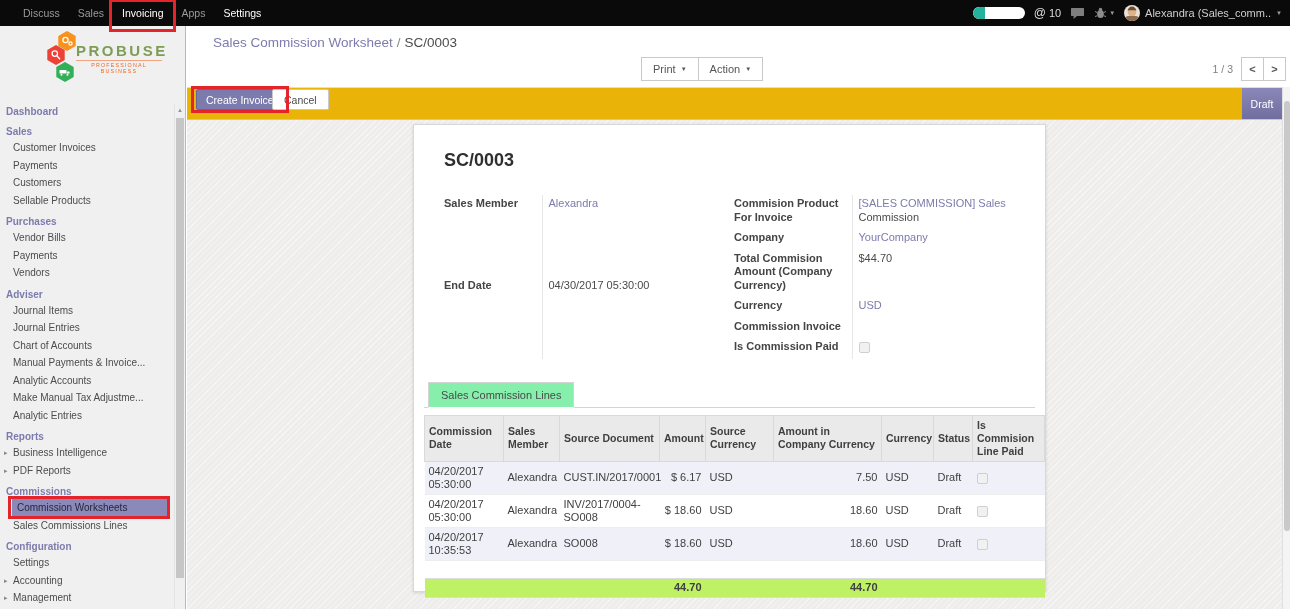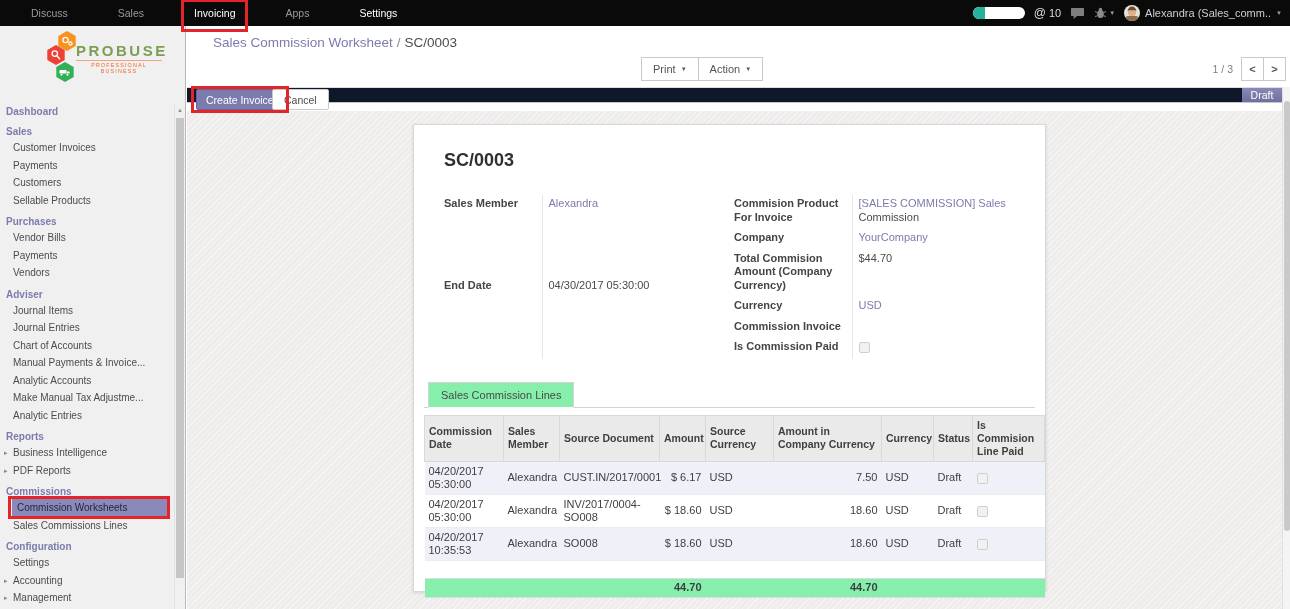--- a/index.html
+++ b/index.html
@@ -1,21 +1,21 @@
 <!DOCTYPE html>
 <html><head>
 <meta charset="utf-8">
 <style>
   * { box-sizing: border-box; margin: 0; padding: 0; }
   html,body { width:1290px; height:609px; }
   body { font-family:"Liberation Sans", sans-serif; position:relative; overflow:hidden; background:#fff; color:#4a4a4a; }
 
   
   .topbar { position:absolute; top:0; left:0; right:0; height:26px; background:#0a0a0a; display:flex; align-items:center; z-index:30; }
-  .topbar-menus { display:flex; align-items:center; height:26px; padding-left:22px;gap:32px; }
+  .topbar-menus { display:flex; align-items:center; height:26px; padding-left:14px; }
   .menu-item { font-size:10.5px; color:#9a9a9a; line-height:26px; padding:0 9px; cursor:pointer; position:relative; }
   .menu-item.active { color:#ffffff; }
   .systray { margin-left:auto; display:flex; align-items:center; gap:9px; padding-right:8px; }
   .planner { width:52px; height:12px; background:#fff; border-radius:6px; overflow:hidden; position:relative; }
   .planner-fill { position:absolute; left:0; top:0; bottom:0; width:12px; background:#23b39c; border-radius:6px 0 0 6px; }
   .mention { color:#dcdcdc; font-size:11px; display:flex; align-items:center; gap:3px; }
   .mention .at { font-size:12px; }
   .sys-icon { display:flex; align-items:center; gap:2px; }
   .caret { font-size:6px; color:#9a9a9a; line-height:1; }
   .user { display:flex; align-items:center; gap:5px; color:#cfcfcf; font-size:11px; }
@@ -52,21 +52,21 @@
   .breadcrumb .current { color:#4c4c4c; }
   .cp-buttons { position:absolute; left:454px; top:31px; display:flex; }
   .btn-flat { height:24px; background:#fff; border:1px solid #c9c9c9; font-size:11px; color:#555; padding:0 11px; display:flex; align-items:center; gap:5px; cursor:pointer; font-family:inherit; }
   .btn-flat + .btn-flat { margin-left:-1px; }
   .pager { position:absolute; right:4px; top:31px; display:flex; align-items:center; }
   .pager-text { font-size:10.5px; color:#7f7f7f; margin-right:8px; }
   .pager-btn { width:23px; height:24px; background:#fff; border:1px solid #c9c9c9; font-size:11px; font-weight:bold; color:#555; display:flex; align-items:center; justify-content:center; cursor:pointer; }
   .pager-btn + .pager-btn { margin-left:-1px; }
 
   
-  .statusbar { position:absolute; left:187px; top:87px; right:8px; height:16px; background:#0f172a; border-top:1px solid #dedede; border-bottom:1px solid #c6c6c6; z-index:20; }
+  .statusbar { position:absolute; left:187px; top:87px; right:8px; height:33px; background:#eab308; border-top:1px solid #dedede; border-bottom:1px solid #c6c6c6; z-index:20; }
   .btn-primary { position:absolute; left:9px; top:1px; height:21px; background:#7C7BAD; border:1px solid #66659a; color:#fff; font-size:10.5px; padding:0 9px; cursor:pointer; font-family:inherit; border-radius:2px; }
   .btn-cancel { position:absolute; left:85px; top:1px; height:21px; background:#fff; border:1px solid #c9c9c9; color:#4c4c4c; font-size:10.5px; padding:0 11px; cursor:pointer; font-family:inherit; border-radius:2px; }
   .status-badge { position:absolute; right:0; top:0; bottom:0; width:40px; background:linear-gradient(#8988b8,#6f6e9e); color:#fff; font-size:10.5px; display:flex; align-items:center; justify-content:center; }
 
   
   .content { position:absolute; left:187px; top:111px; right:8px; bottom:0; background:#efedec;
              background-image:repeating-linear-gradient(135deg, rgba(255,255,255,.45) 0 1px, rgba(255,255,255,0) 1px 4px); }
   .sheet { position:absolute; left:226px; top:13px; width:633px; height:468px; background:#fff; border:1px solid #d8d8d8; box-shadow:0 1px 3px rgba(0,0,0,.12); padding:0 10px; }
   .sheet-title { margin:25px 0 0 20px; font-size:18px; font-weight:bold; color:#2f2f2f; }
 
@@ -85,21 +85,21 @@
   .notebook { margin-top:22px; border-bottom:1px solid #d4d4d4; height:27px; }
   .tab { display:inline-block; margin-left:4px; padding:6px 12px 6px; background:#86efac; border:1px solid #d4d4d4; border-bottom:1px solid #fff; font-size:11px; color:#4a4a4a; position:relative; top:1px; cursor:pointer; }
 
   table.lines { width:620px; border-collapse:collapse; margin-top:7px; table-layout:fixed; }
   .lines th { background:#eaeaea; border:1px solid #d9d9d9; padding:3px 4px; font-size:10.5px; line-height:13px; color:#3f3f3f; text-align:left; vertical-align:middle; font-weight:bold; height:33px; }
   .lines td { padding:3px 4px; font-size:11px; color:#3f3f3f; height:32px; vertical-align:middle; border-bottom:1px solid #ededed; line-height:13px; }
   .lines tr.odd td { background:#f0f0f8; }
   .lines tr.even td { background:#fff; }
   .lines td.num { text-align:right; }
   .lines tr.spacer td { height:18px; background:#fff; border:none; }
-  .lines tr.total td { background:#86efac; border-top:1px solid #dcdcdc; border-bottom:1px solid #dcdcdc; font-weight:bold; height:19px; padding:0 4px; }
+  .lines tr.total td { background:#bef264; border-top:1px solid #dcdcdc; border-bottom:1px solid #dcdcdc; font-weight:bold; height:19px; padding:0 4px; }
 
   .main-scroll { position:absolute; top:87px; right:0; width:8px; bottom:0; background:#f4f4f4; border-left:1px solid #e0e0e0; z-index:25; }
   .main-scroll .thumb { position:absolute; left:1px; top:14px; width:6px; height:430px; background:#c9c9c9; border-radius:3px; }
 </style>
 </head>
 <body>
 
 <div class="topbar">
   <div class="topbar-menus" id="topbar-menus">
       <span class="menu-item">Discuss</span>

